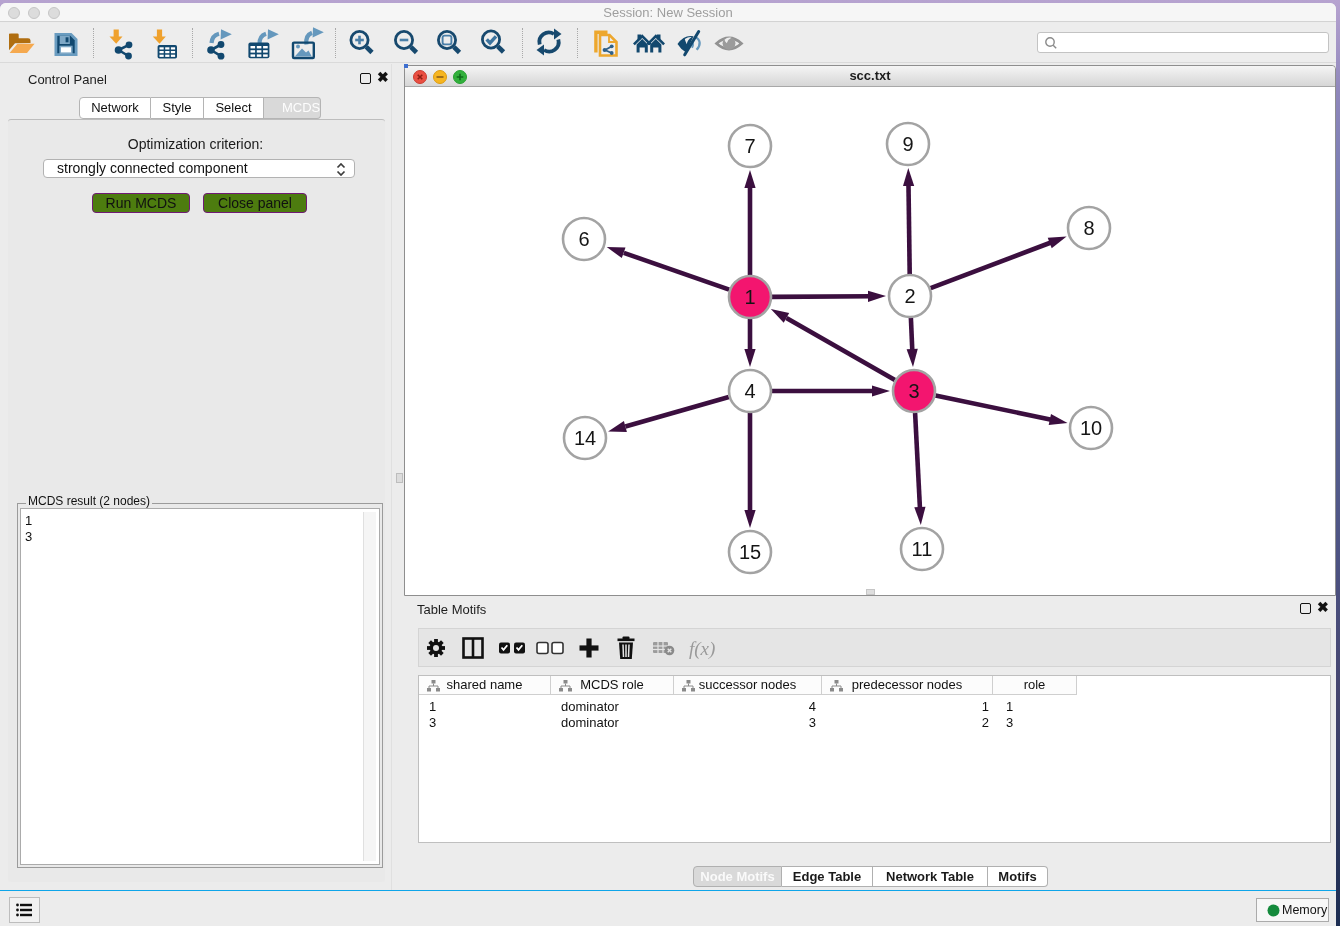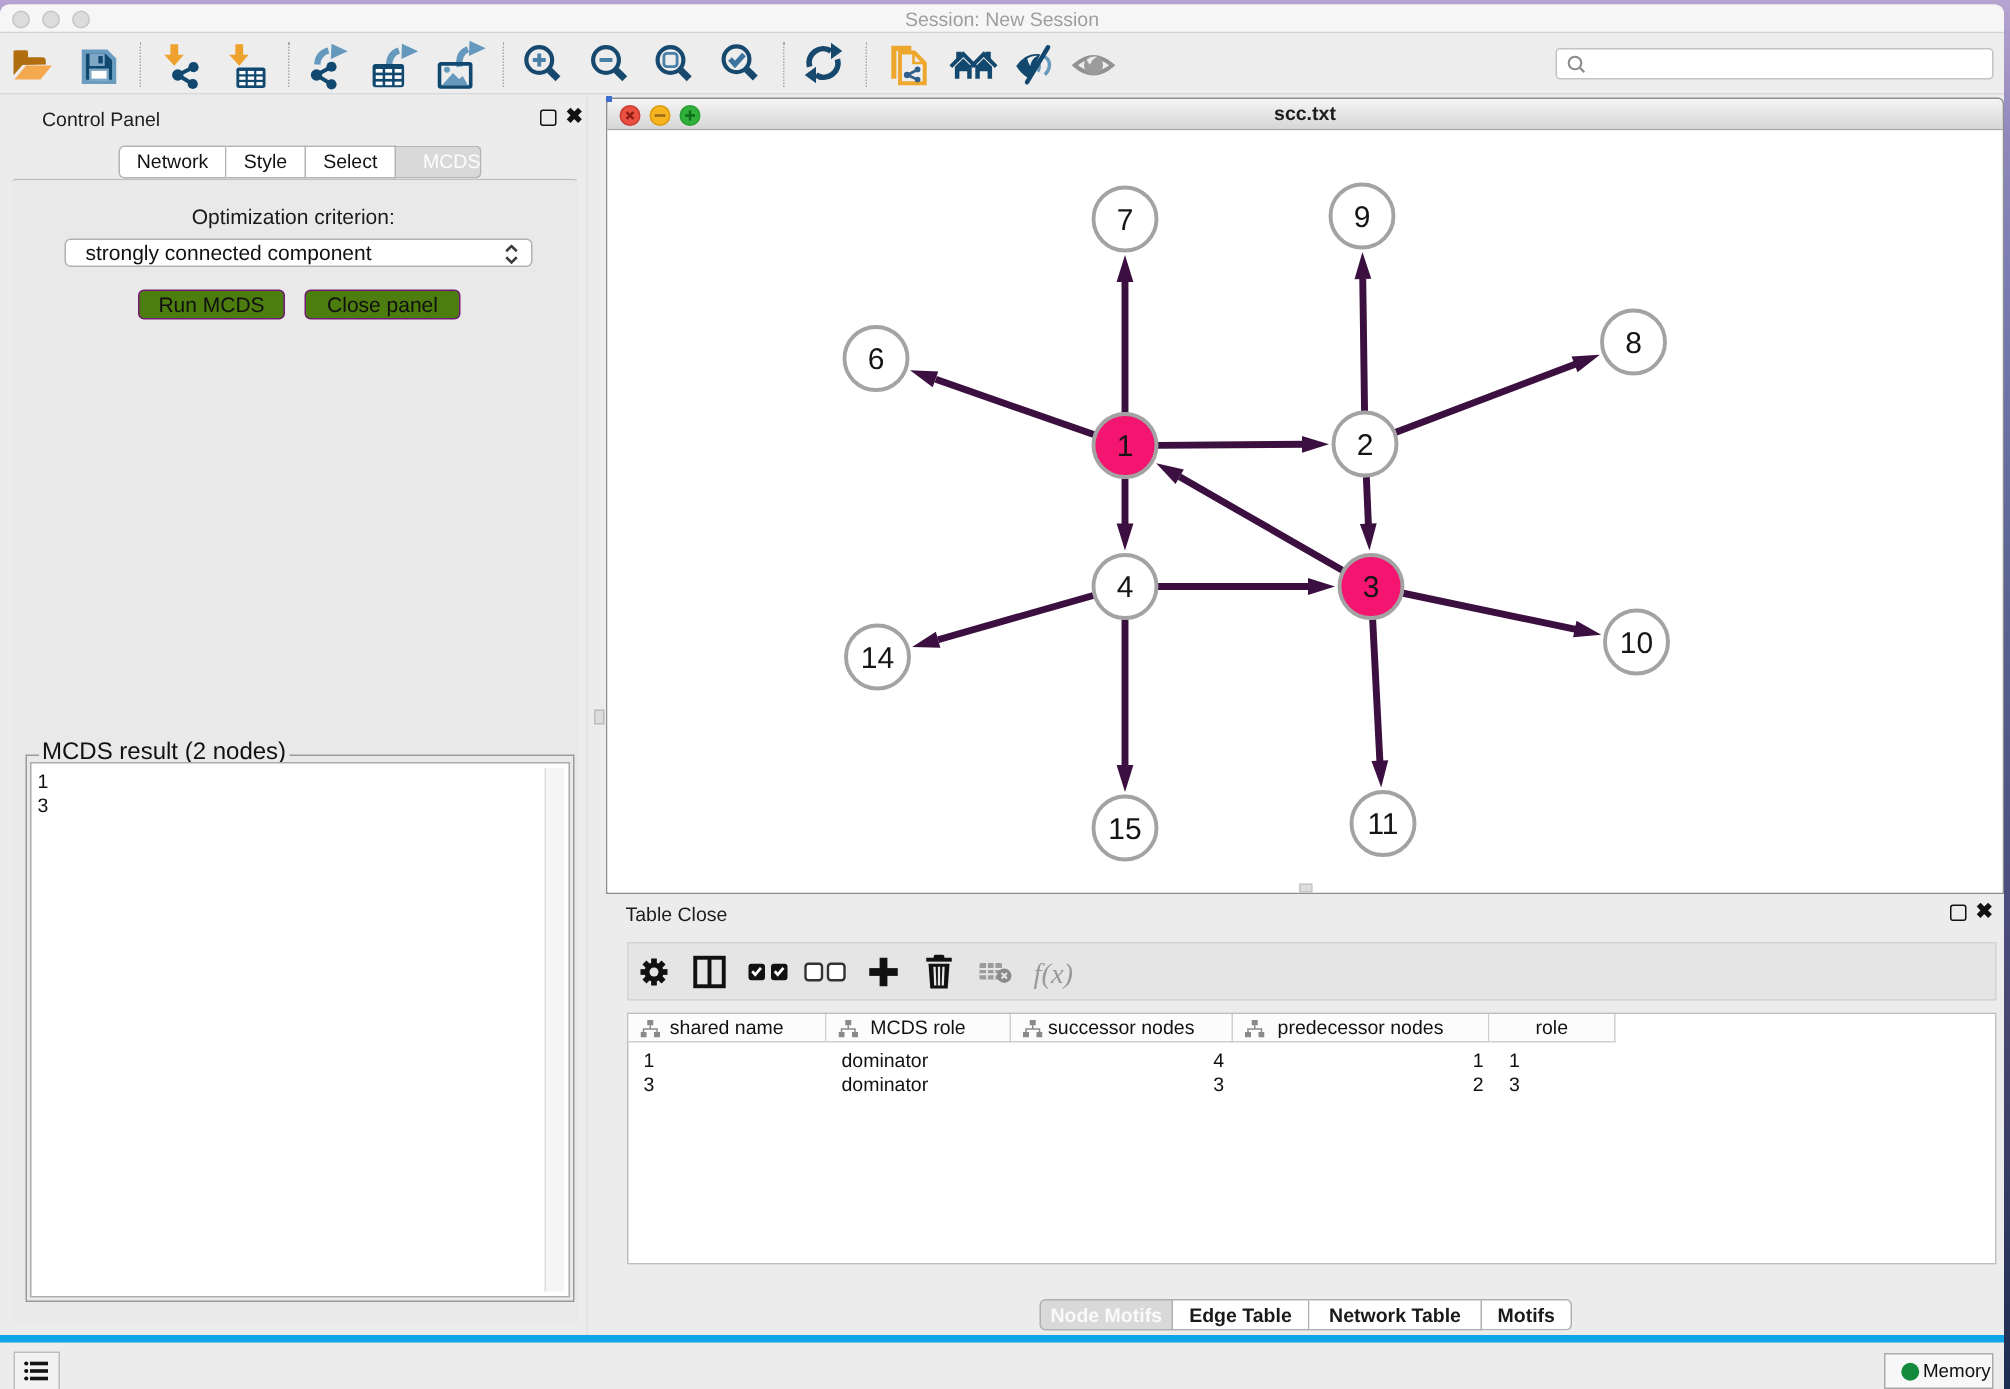--- a/index.html
+++ b/index.html
@@ -37,21 +37,21 @@
 #optlabel { position:absolute; left:0; top:30px; width:100%; text-align:center;
   font-size:14px; color:#1a1a1a; }
 #dropdown { position:absolute; left:43px; top:49px; width:312px; height:19px;
   background:#fff; border:1px solid #b2b2b2; border-radius:4px;
   font-size:14px; line-height:17px; padding-left:13px; color:#111; }
 .btn { position:absolute; height:20px; background:#4d7c0f; border:1px solid #701a75;
   border-radius:4px; font-size:14px; text-align:center; line-height:18px; color:#111; }
 #mcdsbox { position:absolute; left:17px; top:439px; width:366px; height:365px;
   border:1px solid #9b9b9b; }
 #mcdslegend { position:absolute; left:8px; top:-9px; background:#e9e9e9;
-  font-size:16px; line-height:13px; color:#111; padding:0 2px; }
+  font-size:12px; line-height:13px; color:#111; padding:0 2px; }
 #mcdstext { position:absolute; left:2px; top:4px; right:2px; bottom:2px;
   background:#fff; border:1px solid #ababab; font-size:13px; color:#111;
   padding:4px 0 0 4px; line-height:16px; }
 #mcdsscroll { position:absolute; right:3px; top:3px; width:13px; bottom:3px;
   background:#f5f5f5; border-left:1px solid #e0e0e0; }
 
 #netwin { position:absolute; left:404px; top:62px; width:932px; height:531px;
   border:1px solid #8e8e8e; border-radius:4px 4px 0 0; background:#fff; }
 #nettitle { position:absolute; left:0; top:0; width:100%; height:21px;
   background:linear-gradient(#f5f5f5,#d6d6d6); border-bottom:1px solid #a8a8a8;
@@ -74,21 +74,21 @@
   background:#fff; border:1px solid #bfbfbf; }
 .th { position:absolute; top:0; height:19px; background:#fcfcfc;
   border-right:1px solid #cfcfcf; border-bottom:1px solid #cfcfcf;
   font-size:13px; color:#111; text-align:center; line-height:18px; }
 .td { position:absolute; font-size:13px; color:#111; line-height:16px; }
 .th .tree { position:absolute; left:8px; top:4px; }
 .btab { height:21px; line-height:19px; font-size:13px; font-weight:bold; text-align:center;
   background:#fff; border:1px solid #b0b0b0; border-left:none; color:#1a1a1a; }
 
 #statusbar { position:absolute; left:0; top:887px; width:1336px; height:33px;
-  background:#ececec; border-top:5px solid #0ea5e9; }
+  background:#ececec; border-top:1px solid #0ea5e9; }
 #memBtn { position:absolute; left:1256px; top:7px; width:73px; height:24px;
   background:#f7f7f7; border:1px solid #ababab; font-size:13px; color:#111;
   line-height:22px; text-align:left; padding-left:25px; font-size:12.5px; }
 #listBtn { position:absolute; left:9px; top:6px; width:31px; height:26px;
   background:#f2f2f2; border:1px solid #bdbdbd; }
 .fl { width:11px; height:11px; border:1.6px solid #111; border-radius:2px; display:inline-block; }
 .xx { font-size:14px; font-weight:bold; color:#111; }
 </style>
 </head>
 <body>
@@ -363,21 +363,21 @@
         <text x="686" y="348">10</text>
         <text x="517" y="469">11</text>
         <text x="180" y="358">14</text>
         <text x="345" y="472">15</text>
         </g>
       </svg>
     </div>
   </div>
 
   <div id="tpanel">
-    <div class="phead" style="position:absolute;left:13px;top:4px">Table Close</div>
+    <div class="phead" style="position:absolute;left:13px;top:4px">Table Motifs</div>
     <div class="fl" style="position:absolute;left:896px;top:5px"></div>
     <div class="xx" style="position:absolute;left:913px;top:1px">✖</div>
     <div id="ttoolbar">
       <svg width="300" height="39" viewBox="0 0 300 39" style="position:absolute;left:0;top:0">
 
         <g transform="translate(17,19)" fill="#111">
           <rect x="-1.9" y="-9" width="3.8" height="18"></rect>
           <rect x="-1.9" y="-9" width="3.8" height="18" transform="rotate(45)"></rect>
           <rect x="-1.9" y="-9" width="3.8" height="18" transform="rotate(90)"></rect>
           <rect x="-1.9" y="-9" width="3.8" height="18" transform="rotate(135)"></rect>

